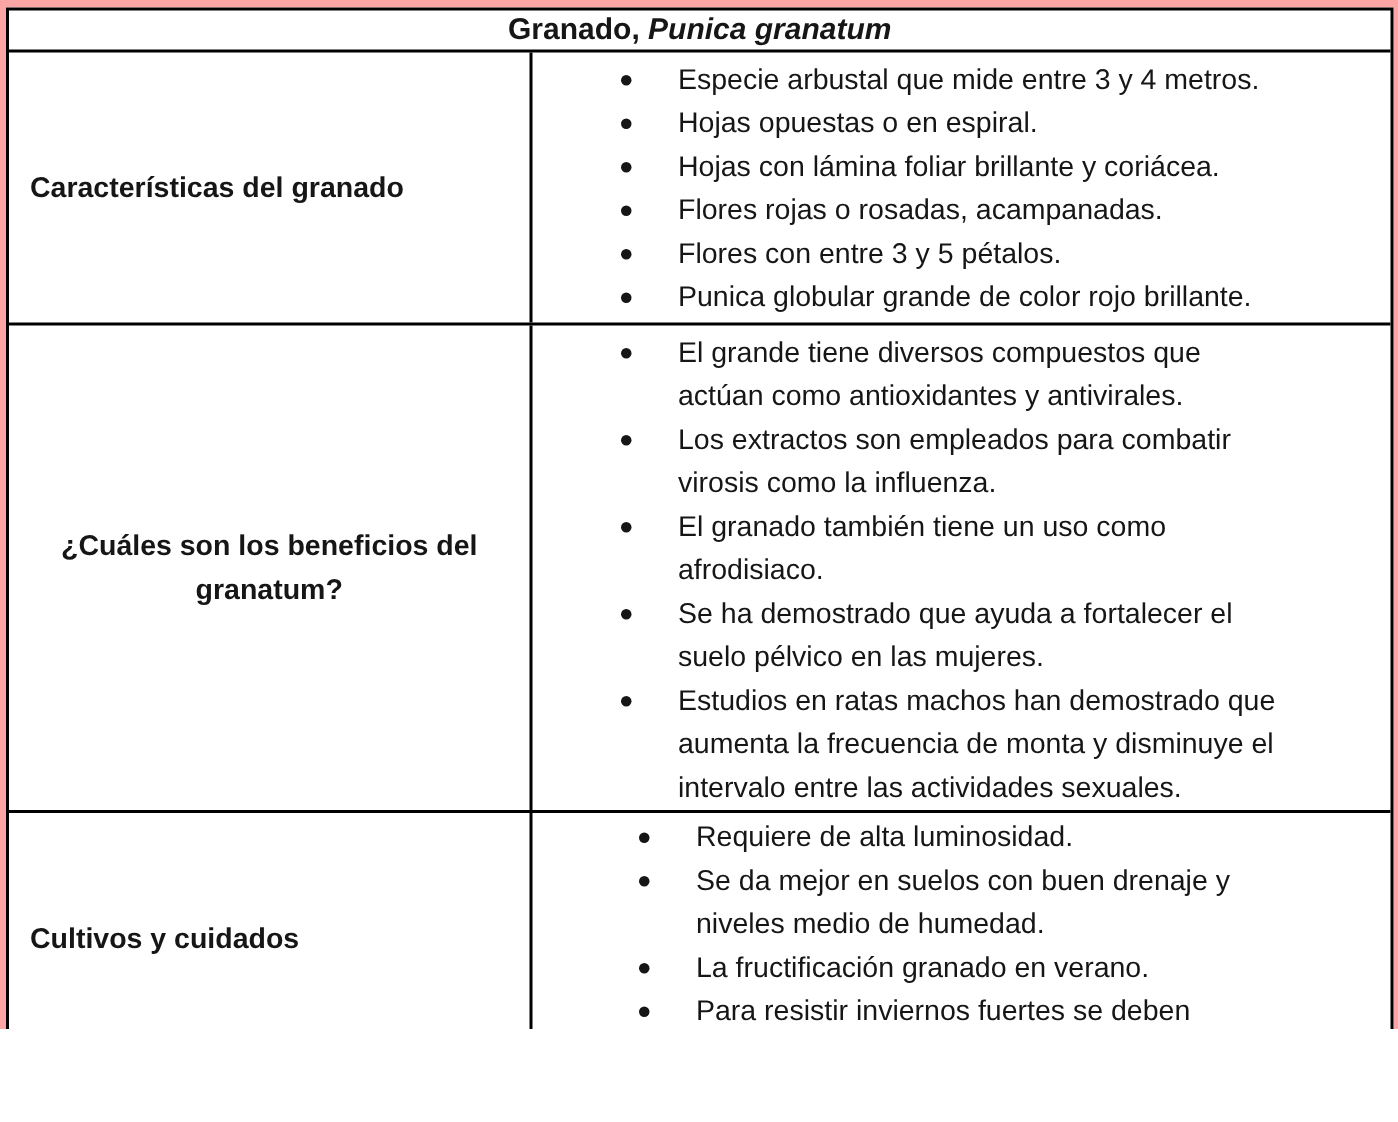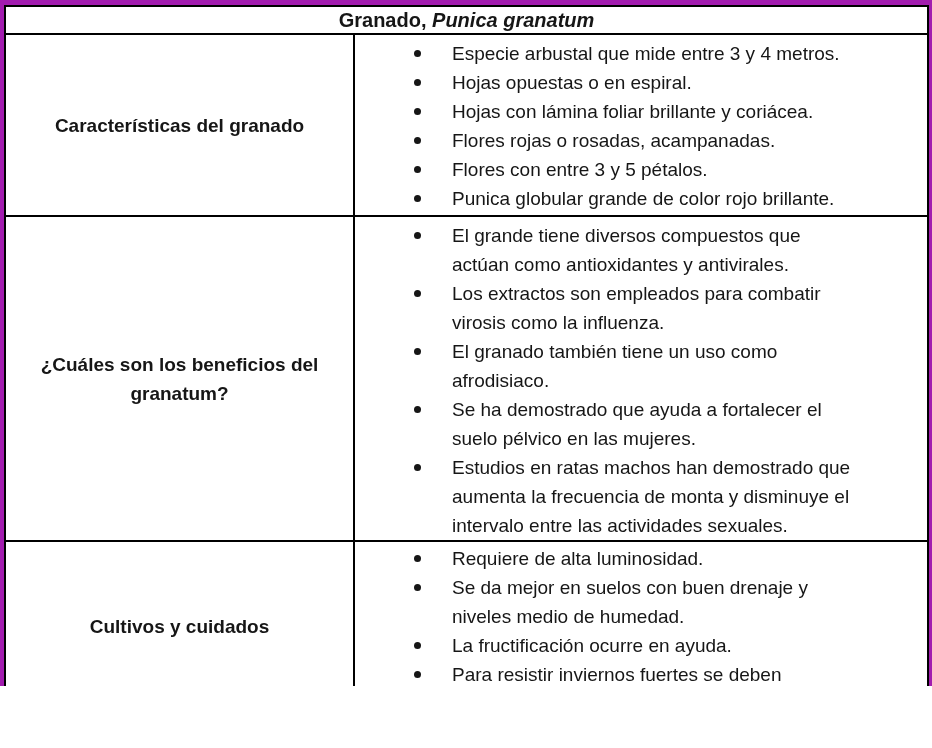--- a/index.html
+++ b/index.html
@@ -2,21 +2,21 @@
 <html><head>
 <meta charset="utf-8">
 <style>
   * { margin: 0; padding: 0; box-sizing: border-box; }
   html, body {
     width: 932px; height: 748px;
     background: #ffffff;
     font-family: "Liberation Sans", sans-serif;
     color: #161616;
   }
-  .page { position: relative; width: 932px; height: 686px; background: #a21caf; overflow: hidden; }
+  .page { position: relative; width: 932px; height: 686px; background: #fca5a5; overflow: hidden; }
 
   .info-table {
     position: absolute; left: 4px; top: 5px;
     width: 925px; height: 739px;
     border: 2px solid #000000;
     background: #ffffff;
   }
 
   .title-row {
     height: 28px;
@@ -26,30 +26,30 @@
   .title-text { font-size: 20px; font-weight: bold; line-height: 24px; white-space: nowrap; }
   .title-italic { font-style: italic; }
 
   .t-row { display: grid; grid-template-columns: 349px 1fr; border-bottom: 2px solid #000000; }
   .t-row.r1 { height: 182px; }
   .t-row.r2 { height: 325px; }
   .t-row.r3 { height: 200px; border-bottom: none; }
 
   .cell-left {
     border-right: 2px solid #000000;
-    display: flex; align-items: center; justify-content: center;
+    display: flex; align-items: center; 
     text-align: center;
     padding: 0 14px;
     position: relative;
   }
   .t-row.r3 .cell-left { padding-bottom: 31px; }
   .header-text { font-size: 19px; font-weight: bold; line-height: 29px; }
 
   .cell-right { padding: 4px 10px 0 0; overflow: hidden; }
-  .t-row.r3 .cell-right { padding-top: 2px; }
+  .t-row.r3 .cell-right { padding-top: 2px; padding-left: 12px; }
   ul.bullet-list { list-style: none; }
   li.bullet-item { position: relative; padding-left: 87px; font-size: 19px; line-height: 29px; margin-left: 10px; }
   .bullet-dot {
     position: absolute; left: 49px; top: 11px;
     width: 7px; height: 7px; border-radius: 50%;
     background: #161616;
   }
   .bullet-text { white-space: pre-line; }
 
   .watermark {
@@ -112,21 +112,21 @@
     <div class="t-row r3">
       <div class="cell-left">
         <div class="header-text">Cultivos y cuidados</div>
         <div class="watermark">animalesbiologia.com</div>
       </div>
       <div class="cell-right">
         <ul class="bullet-list">
           <li class="bullet-item"><span class="bullet-dot"></span><span class="bullet-text">Requiere de alta luminosidad.</span></li>
           <li class="bullet-item"><span class="bullet-dot"></span><span class="bullet-text">Se da mejor en suelos con buen drenaje y
 niveles medio de humedad.</span></li>
-          <li class="bullet-item"><span class="bullet-dot"></span><span class="bullet-text">La fructificación ocurre en ayuda.</span></li>
+          <li class="bullet-item"><span class="bullet-dot"></span><span class="bullet-text">La fructificación granado en verano.</span></li>
           <li class="bullet-item"><span class="bullet-dot"></span><span class="bullet-text">Para resistir inviernos fuertes se deben
 resguardar en el interior, permitiendo que
 reciban luz solar.</span></li>
         </ul>
       </div>
     </div>
 
   </div>
 </div>
 

